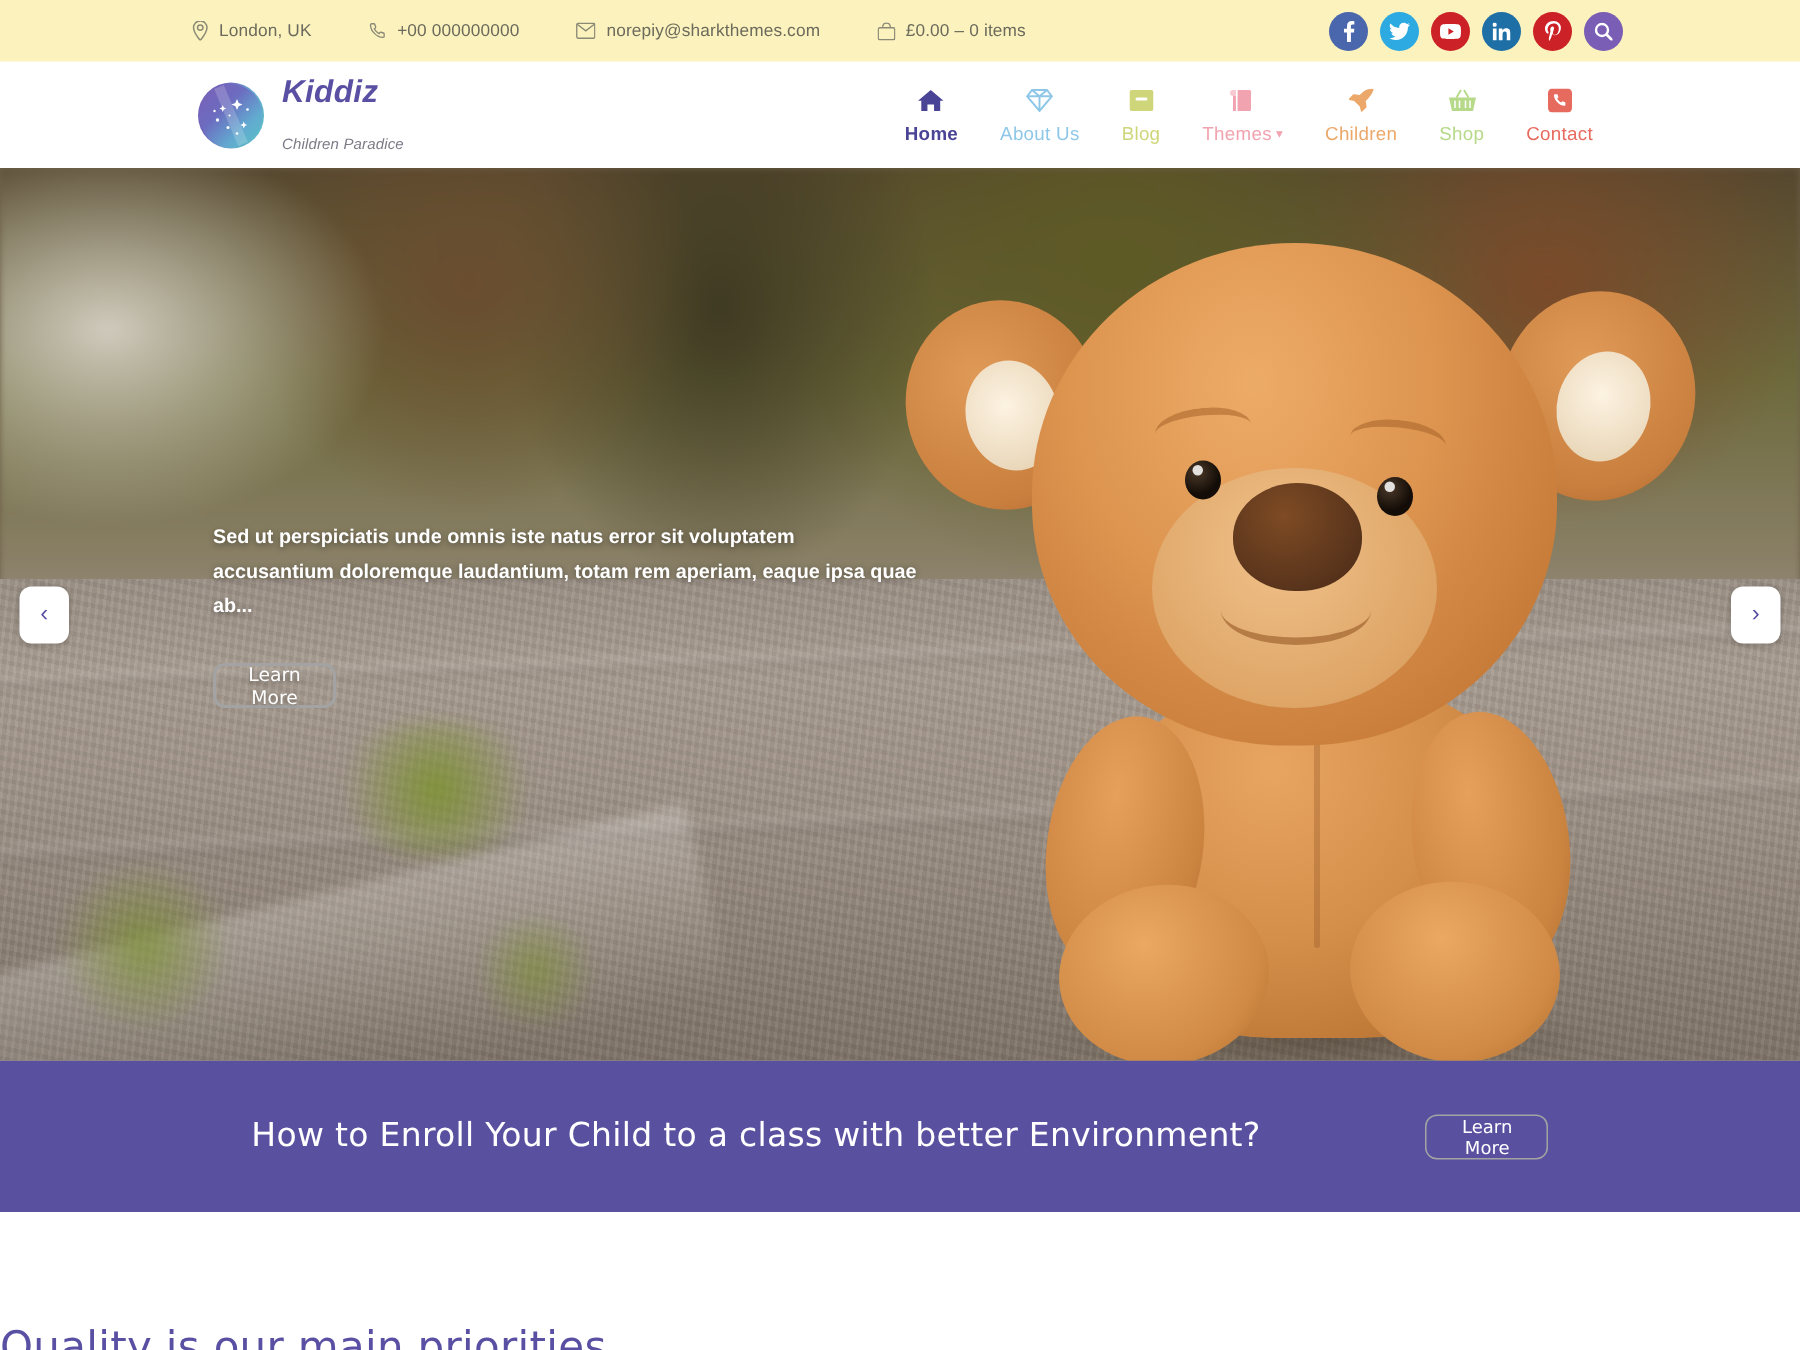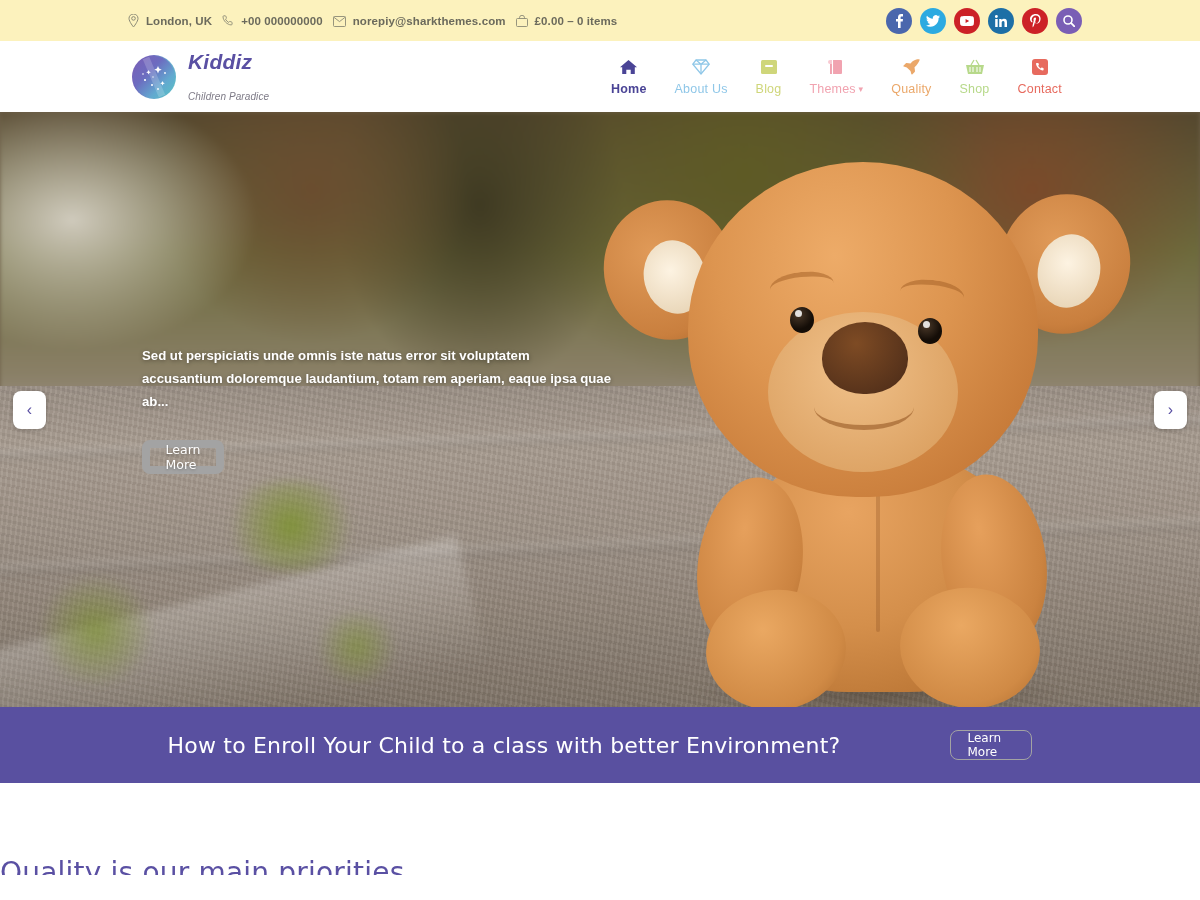--- a/index.html
+++ b/index.html
@@ -12,21 +12,21 @@
 
   
   .topbar {
     height: 41px;
     background: #fcf2bd;
     display: flex;
     align-items: center;
     padding: 0 124px 0 128px;
     position: relative;
   }
-  .topinfo { display: flex; align-items: flex-end; gap: 10px; font-weight: bold; }
+  .topinfo { display: flex; align-items: center; gap: 38px; }
   .topinfo-item {
     display: flex; align-items: center; gap: 7px;
     font-size: 11.5px; color: #6b6a5c;
     letter-spacing: .1px;
     white-space: nowrap;
   }
   .topinfo-item svg { display: block; }
   .social {
     position: absolute; right: 118px; top: 50%;
     transform: translateY(-50%);
@@ -216,39 +216,40 @@
     margin-bottom: 22px;
   }
   .hero-desc {
     font-size: 13.2px; line-height: 1.72; color:#fff;
     font-weight: bold; max-width: 470px;
     text-shadow: 0 1px 4px rgba(0,0,0,.4);
     margin-bottom: 26px;
   }
   .btn-outline {
     display:inline-flex; align-items:center; justify-content:center;
-    border:8px solid #a3a3a3; border-radius:8px;
+    border:2px solid #a3a3a3; border-radius:8px;
     color:#fff; font-family:"DejaVu Sans", sans-serif;
     font-size:12.5px; padding:9px 16px; width:82px; height:30px;
     cursor:pointer; background:transparent;
     text-shadow: 0 1px 3px rgba(0,0,0,.3);
+    text-align: center;
   }
   .slider-arrow {
     position:absolute; top:50%; transform:translateY(-50%);
     width:33px; height:38px; background:#fff; border-radius:8px;
     display:flex; align-items:center; justify-content:center;
     color:#5a50a3; font-size:16px; cursor:pointer; z-index:6;
     box-shadow: 0 1px 4px rgba(0,0,0,.22);
   }
   .slider-arrow.prev { left: 13px; }
   .slider-arrow.next { right: 13px; }
 
   
   .cta {
-    height: 76px; background:#5950a0;
+    height: 101px; background:#5950a0;
     display:flex; align-items:center; justify-content:center;
     gap: 110px;
   }
   .cta-title {
     font-family:"DejaVu Sans", sans-serif;
     font-size: 22px; color:#fff; font-weight: normal;
     letter-spacing:.2px;
   }
   .cta .btn-outline {
     border-width:1.5px; width:82px; height:30px; font-size:12px;
@@ -422,21 +423,21 @@
       </span>
       <span class="nav-label has-caret" style="color:#f1a3b0">Themes</span>
     </div>
 
     <div class="nav-item">
       <span class="nav-icon">
         <svg width="17" height="16" viewBox="0 0 17 16" fill="#eba86a">
             <path d="M16.6.4c-.3-.3-4.3-.5-7.3 2.2L7.5 4.4 3.7 3.9c-.3 0-.6.1-.8.3L.4 6.7c-.3.3-.1.8.3.9l3.1.8L7.5 12l.8 3.1c.1.4.6.5.9.3l2.5-2.5c.2-.2.3-.5.3-.8l-.5-3.8 1.8-1.8C16 3.6 16.9.7 16.6.4z"></path>
           </svg>
       </span>
-      <span class="nav-label" style="color:#eba86a">Quality</span>
+      <span class="nav-label" style="color:#eba86a">Children</span>
     </div>
 
     <div class="nav-item">
       <span class="nav-icon">
         <svg width="18" height="16" viewBox="0 0 18 16">
             <path d="M5 6L8 1M13 6L10 1" stroke="#b7d98a" stroke-width="1.3" fill="none"></path>
             <path d="M0 6h18l-2 9H2z" fill="#b7d98a"></path>
             <path d="M4 8v5M7 8v5M11 8v5M14 8v5" stroke="#fff" stroke-width="1"></path>
           </svg>
       </span>

